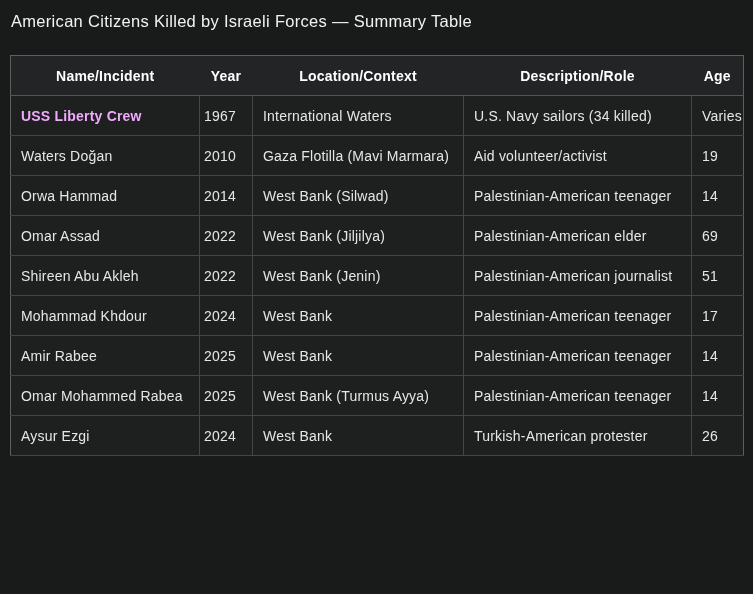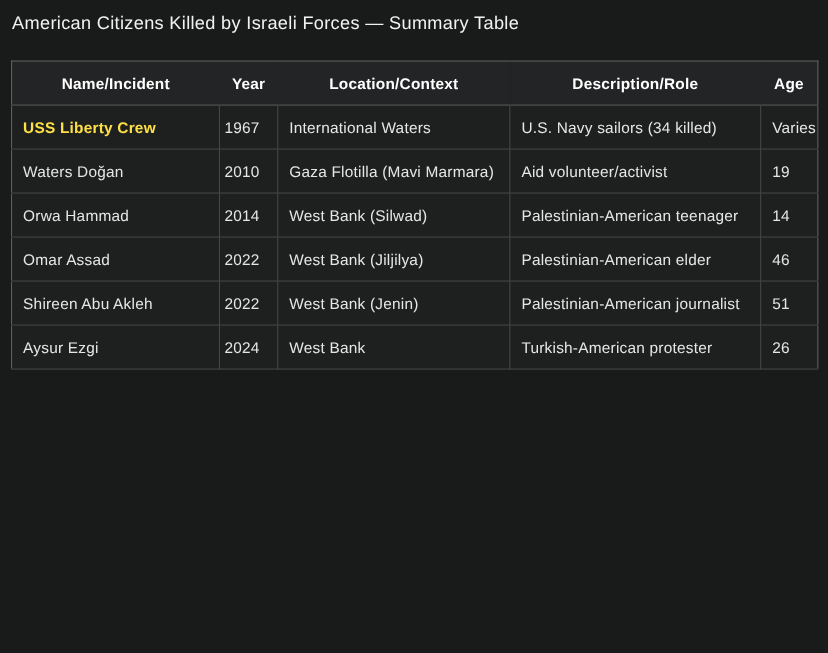--- a/index.html
+++ b/index.html
@@ -50,21 +50,21 @@
     height:40px;
     border-bottom:1px solid var(--border);
     border-right:1px solid var(--border);
     padding:0 8px 0 10px;
     vertical-align:middle;
     white-space:nowrap;
     overflow:hidden;
   }
   td:last-child{border-right:none;}
   td.col-year{text-align:left;padding:0 4px;}
-  td.bold{font-weight:700;color:#fde047;}
+  td.bold{font-weight:700;color:#f0abfc;}
 </style>
 </head>
 <body>
 
 <div class="page">
   <div class="title">American Citizens Killed by Israeli Forces — Summary Table</div>
 
   <table>
     <colgroup>
       <col style="width:189px">
@@ -102,28 +102,49 @@
           <td class="col-year">2014</td>
           <td class="col-location">West Bank (Silwad)</td>
           <td class="col-role">Palestinian-American teenager</td>
           <td class="col-age">14</td>
         </tr>
         <tr>
           <td class="col-name">Omar Assad</td>
           <td class="col-year">2022</td>
           <td class="col-location">West Bank (Jiljilya)</td>
           <td class="col-role">Palestinian-American elder</td>
-          <td class="col-age">46</td>
+          <td class="col-age">69</td>
         </tr>
         <tr>
           <td class="col-name">Shireen Abu Akleh</td>
           <td class="col-year">2022</td>
           <td class="col-location">West Bank (Jenin)</td>
           <td class="col-role">Palestinian-American journalist</td>
           <td class="col-age">51</td>
+        </tr>
+        <tr>
+          <td class="col-name">Mohammad Khdour</td>
+          <td class="col-year">2024</td>
+          <td class="col-location">West Bank</td>
+          <td class="col-role">Palestinian-American teenager</td>
+          <td class="col-age">17</td>
+        </tr>
+        <tr>
+          <td class="col-name">Amir Rabee</td>
+          <td class="col-year">2025</td>
+          <td class="col-location">West Bank</td>
+          <td class="col-role">Palestinian-American teenager</td>
+          <td class="col-age">14</td>
+        </tr>
+        <tr>
+          <td class="col-name">Omar Mohammed Rabea</td>
+          <td class="col-year">2025</td>
+          <td class="col-location">West Bank (Turmus Ayya)</td>
+          <td class="col-role">Palestinian-American teenager</td>
+          <td class="col-age">14</td>
         </tr>
         <tr>
           <td class="col-name">Aysur Ezgi</td>
           <td class="col-year">2024</td>
           <td class="col-location">West Bank</td>
           <td class="col-role">Turkish-American protester</td>
           <td class="col-age">26</td>
         </tr>
       </tbody>
   </table>

